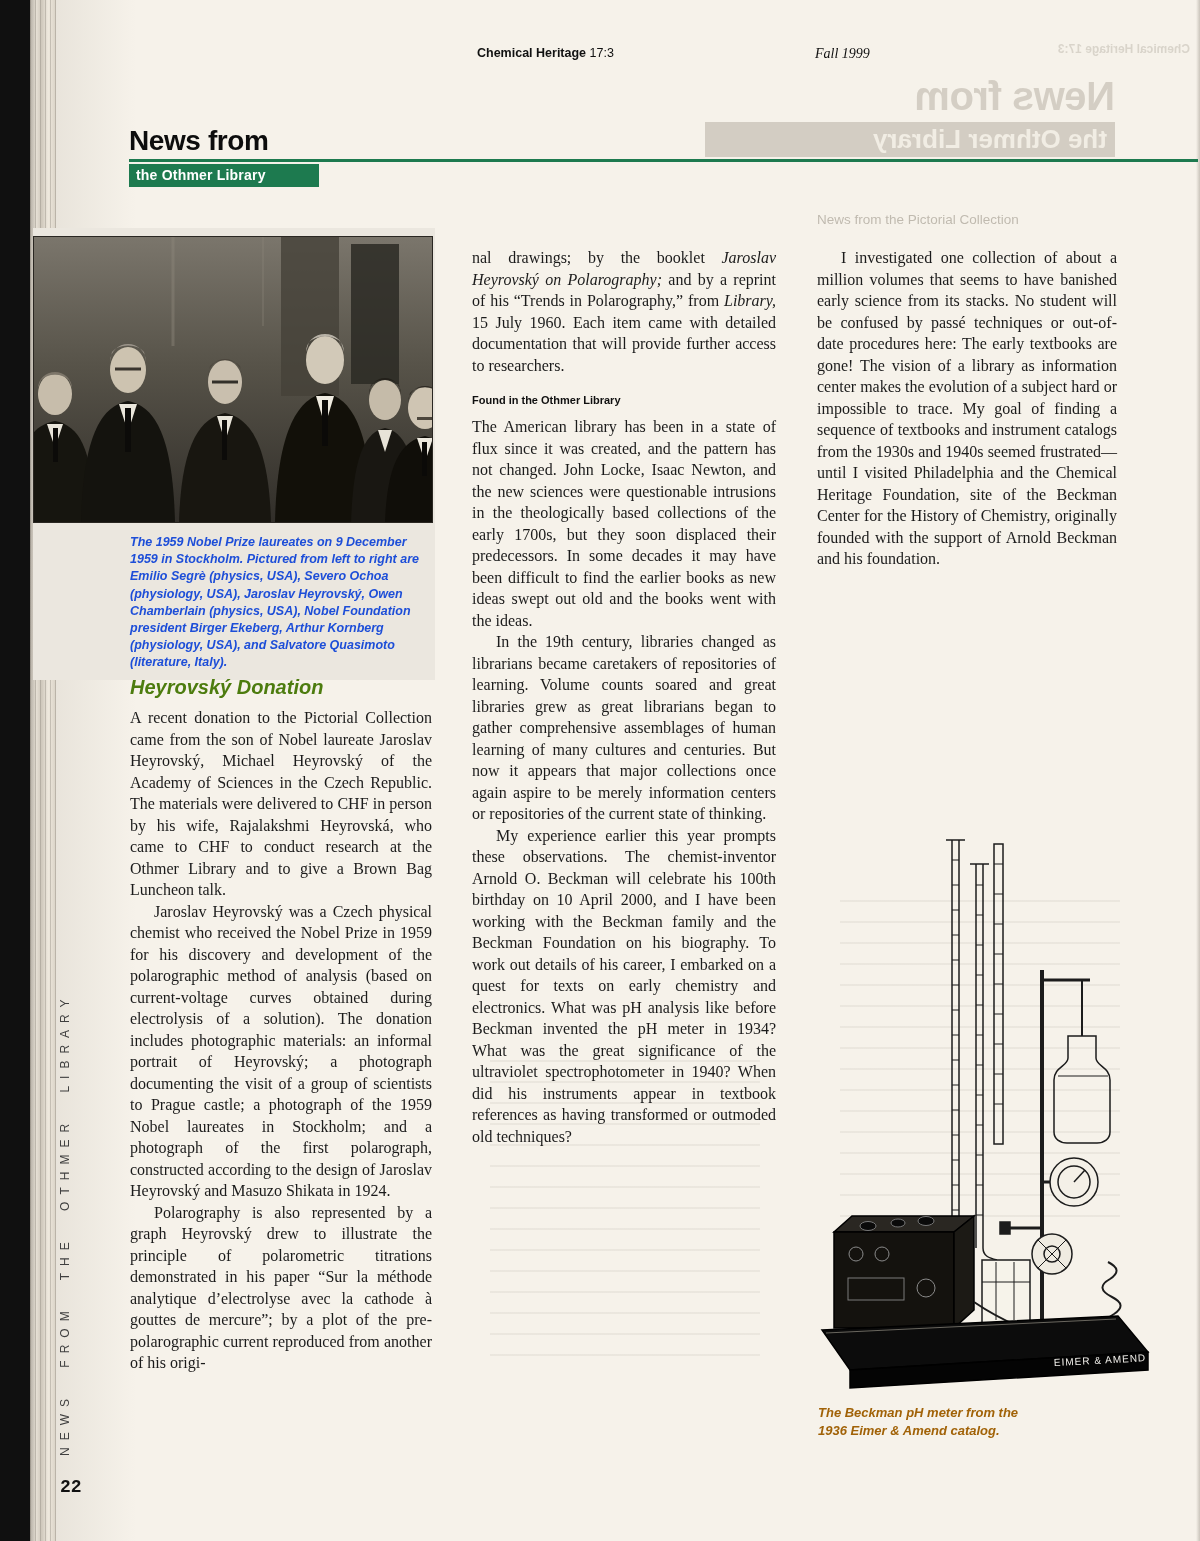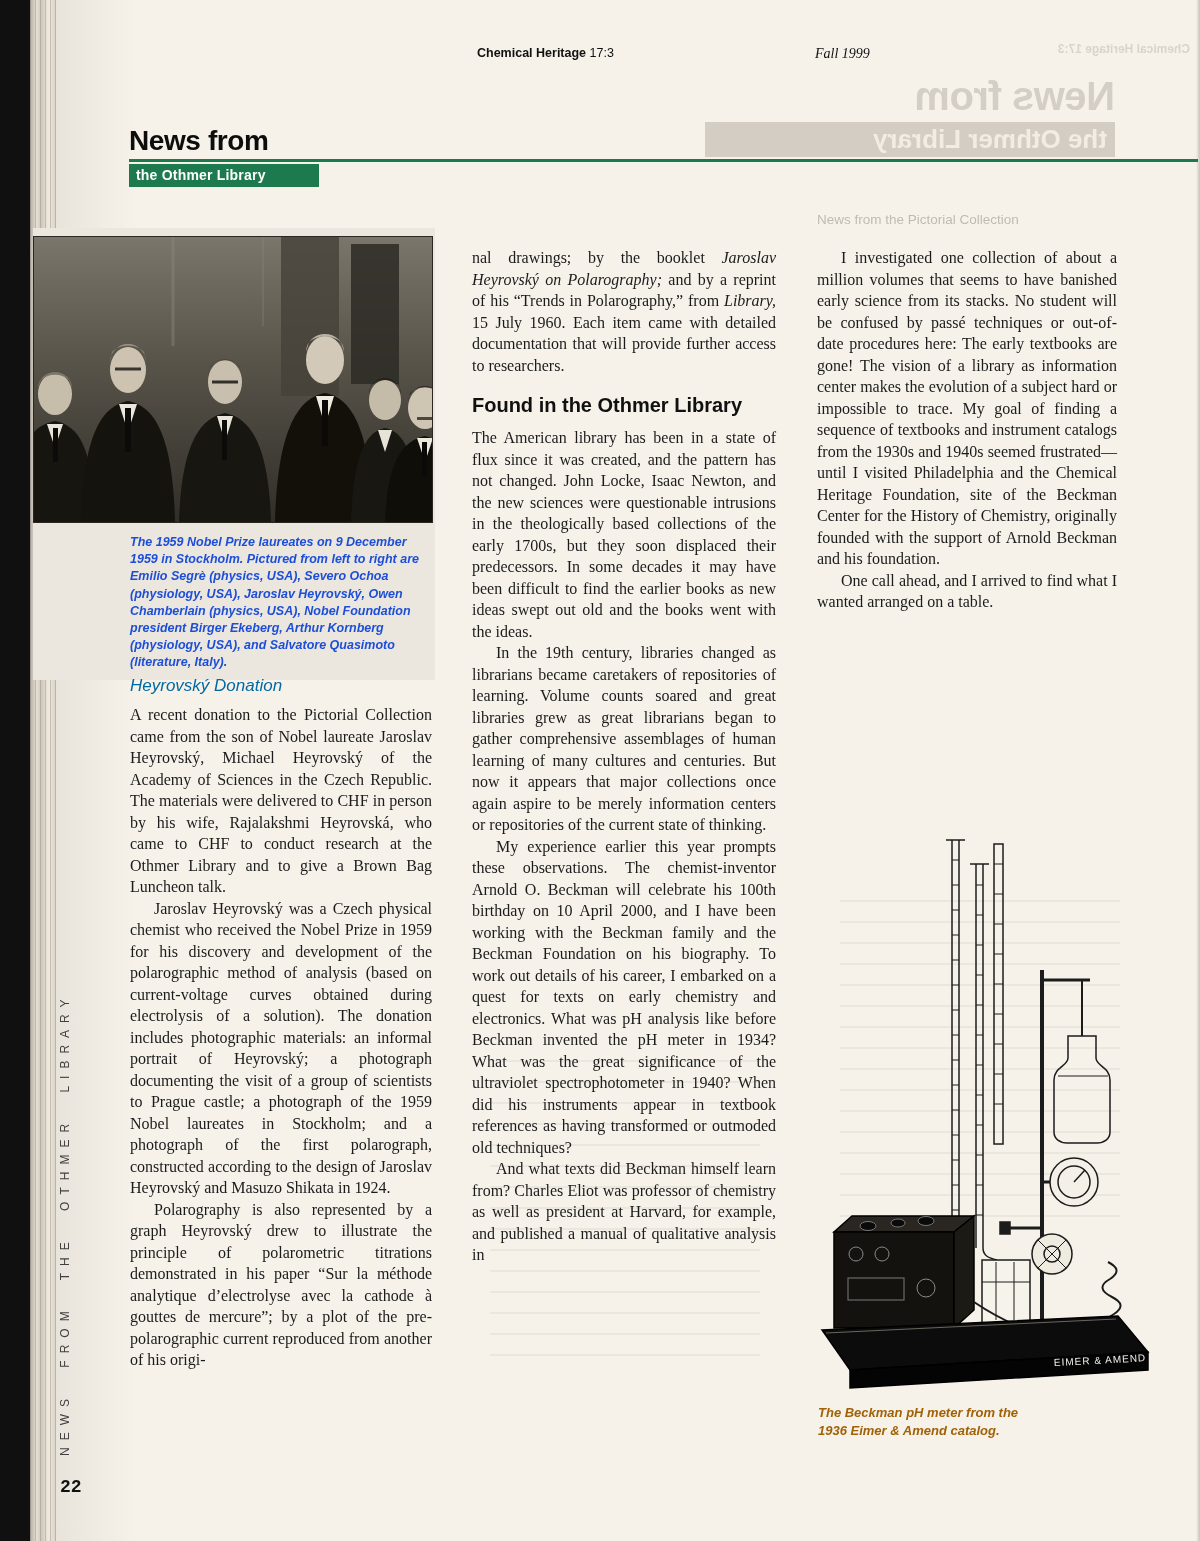--- a/index.html
+++ b/index.html
@@ -49,24 +49,24 @@
     font-family:"Liberation Sans",sans-serif;font-weight:bold;font-style:italic;
     font-size:12.5px;line-height:17.2px;color:#1d4ed8;}
 
   
   .col{position:absolute;}
   .col1{left:130px;top:676px;width:302px;}
   .col2{left:472px;top:247px;width:304px;}
   .col3{left:817px;top:247px;width:300px;}
   .body{margin:0;font-size:16px;line-height:21.5px;text-align:justify;}
   .indent{text-indent:1.5em;}
-  .green-head{margin:0 0 8px 0;font-family:"Liberation Sans",sans-serif;font-weight:normal;
-    font-style:italic;font-size:17px;color:#0369a1;}
+  .green-head{margin:0 0 8px 0;font-family:"Liberation Sans",sans-serif;font-weight:bold;
+    font-style:italic;font-size:20px;color:#4d7c0f;}
   .black-head{margin:18px 0 10px 0;font-family:"Liberation Sans",sans-serif;font-weight:bold;
-    font-size:20px;color:#101010;}
+    font-size:11px;color:#101010;}
 
   
   .instrument{position:absolute;left:806px;top:830px;width:350px;height:570px;}
   .ill-caption{position:absolute;left:818px;top:1404px;width:205px;margin:0;
     font-family:"Liberation Sans",sans-serif;font-weight:bold;font-style:italic;
     font-size:13px;line-height:17.5px;color:#a16207;}
 
   
   .strap{position:absolute;left:58px;top:1456px;width:492px;transform:rotate(-90deg);
     transform-origin:0 0;font-family:"Liberation Sans",sans-serif;font-size:12px;
@@ -175,26 +175,24 @@
     <p class="body indent">Jaroslav Heyrovský was a Czech physical chemist who received the Nobel Prize in 1959 for his discovery and development of the polarographic method of analysis (based on current-voltage curves obtained during electrolysis of a solution). The donation includes photographic materials: an informal portrait of Heyrovský; a photograph documenting the visit of a group of scientists to Prague castle; a photograph of the 1959 Nobel laureates in Stockholm; and a photograph of the first polarograph, constructed according to the design of Jaroslav Heyrovský and Masuzo Shikata in 1924.</p>
     <p class="body indent">Polarography is also represented by a graph Heyrovský drew to illustrate the principle of polarometric titrations demonstrated in his paper “Sur la méthode analytique d’electrolyse avec la cathode à gouttes de mercure”; by a plot of the pre-polarographic current reproduced from another of his origi-</p>
   </section>
 
   <section class="col col2">
     <p class="body"><span>nal drawings; by the booklet </span><span class="it">Jaroslav Heyrovský on Polarography;</span><span> and by a reprint of his “Trends in Polarography,” from </span><span class="it">Library,</span><span> 15 July 1960. Each item came with detailed documentation that will provide further access to researchers.</span></p>
     <h3 class="black-head">Found in the Othmer Library</h3>
     <p class="body">The American library has been in a state of flux since it was created, and the pattern has not changed. John Locke, Isaac Newton, and the new sciences were questionable intrusions in the theologically based collections of the early 1700s, but they soon displaced their predecessors. In some decades it may have been difficult to find the earlier books as new ideas swept out old and the books went with the ideas.</p>
     <p class="body indent">In the 19th century, libraries changed as librarians became caretakers of repositories of learning. Volume counts soared and great libraries grew as great librarians began to gather comprehensive assemblages of human learning of many cultures and centuries. But now it appears that major collections once again aspire to be merely information centers or repositories of the current state of thinking.</p>
     <p class="body indent">My experience earlier this year prompts these observations. The chemist-inventor Arnold O. Beckman will celebrate his 100th birthday on 10 April 2000, and I have been working with the Beckman family and the Beckman Foundation on his biography. To work out details of his career, I embarked on a quest for texts on early chemistry and electronics. What was pH analysis like before Beckman invented the pH meter in 1934? What was the great significance of the ultraviolet spectrophotometer in 1940? When did his instruments appear in textbook references as having transformed or outmoded old techniques?</p>
-    <p class="body indent">And what texts did Beckman himself learn from? Charles Eliot was professor of chemistry as well as president at Harvard, for example, and published a manual of qualitative analysis in</p>
   </section>
 
   <section class="col col3">
     <p class="body indent">I investigated one collection of about a million volumes that seems to have banished early science from its stacks. No student will be confused by passé techniques or out-of-date procedures here: The early textbooks are gone! The vision of a library as information center makes the evolution of a subject hard or impossible to trace. My goal of finding a sequence of textbooks and instrument catalogs from the 1930s and 1940s seemed frustrated—until I visited Philadelphia and the Chemical Heritage Foundation, site of the Beckman Center for the History of Chemistry, originally founded with the support of Arnold Beckman and his foundation.</p>
-    <p class="body indent">One call ahead, and I arrived to find what I wanted arranged on a table.</p>
   </section>
 
   <svg class="instrument" viewBox="0 0 350 570" role="img">
     <g stroke="#1c1c1c" fill="none" stroke-width="1.5">
 
       <line x1="146" y1="10" x2="146" y2="418"></line>
         <line x1="153" y1="10" x2="153" y2="418"></line>
       <line x1="170" y1="34" x2="170" y2="418"></line>
         <line x1="177" y1="34" x2="177" y2="418"></line>
       <path d="M146 30h7M146 55h7M146 80h7M146 105h7M146 130h7M146 155h7M146 180h7M146 205h7M146 230h7M146 255h7M146 280h7M146 305h7M146 330h7M146 355h7M146 380h7" stroke-width="1"></path>

